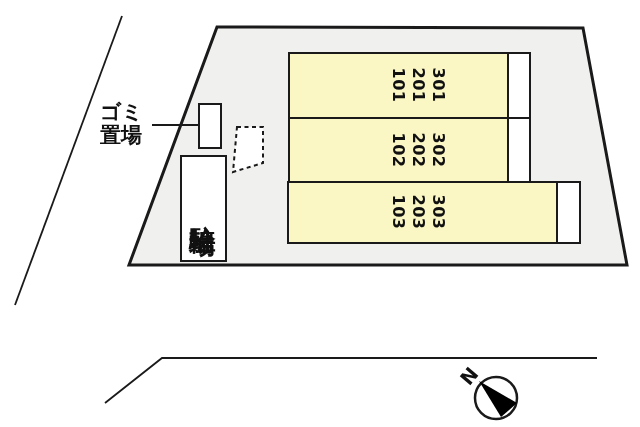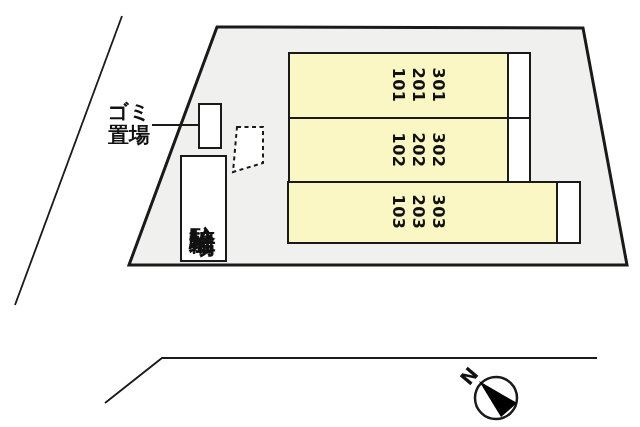--- a/index.html
+++ b/index.html
@@ -9,21 +9,21 @@
   }
   #plan-svg{position:absolute;left:0;top:0;}
   .overlay{position:absolute;color:#111;}
   .unit-numbers{
     font-size:16px;font-weight:bold;line-height:1.25;letter-spacing:0.5px;
     text-align:center;white-space:pre-line;color:#111;
     transform:translate(-50%,-50%) rotate(90deg);
   }
   .garbage-label{
     left:100px;top:101px;width:58px;
-    font-size:21px;font-weight:bold;line-height:1.1;text-align:center;
+    font-size:21px;font-weight:bold;line-height:1.1;text-align:left;
     white-space:pre-line;
   }
   .box{
     position:absolute;background:#ffffff;border:2px solid #1a1a1a;box-sizing:border-box;
   }
   .garbage-box{left:198px;top:103px;width:24px;height:46px;}
   .bicycle-box{
     left:180px;top:155px;width:47px;height:107px;
     display:flex;align-items:center;justify-content:center;
   }

